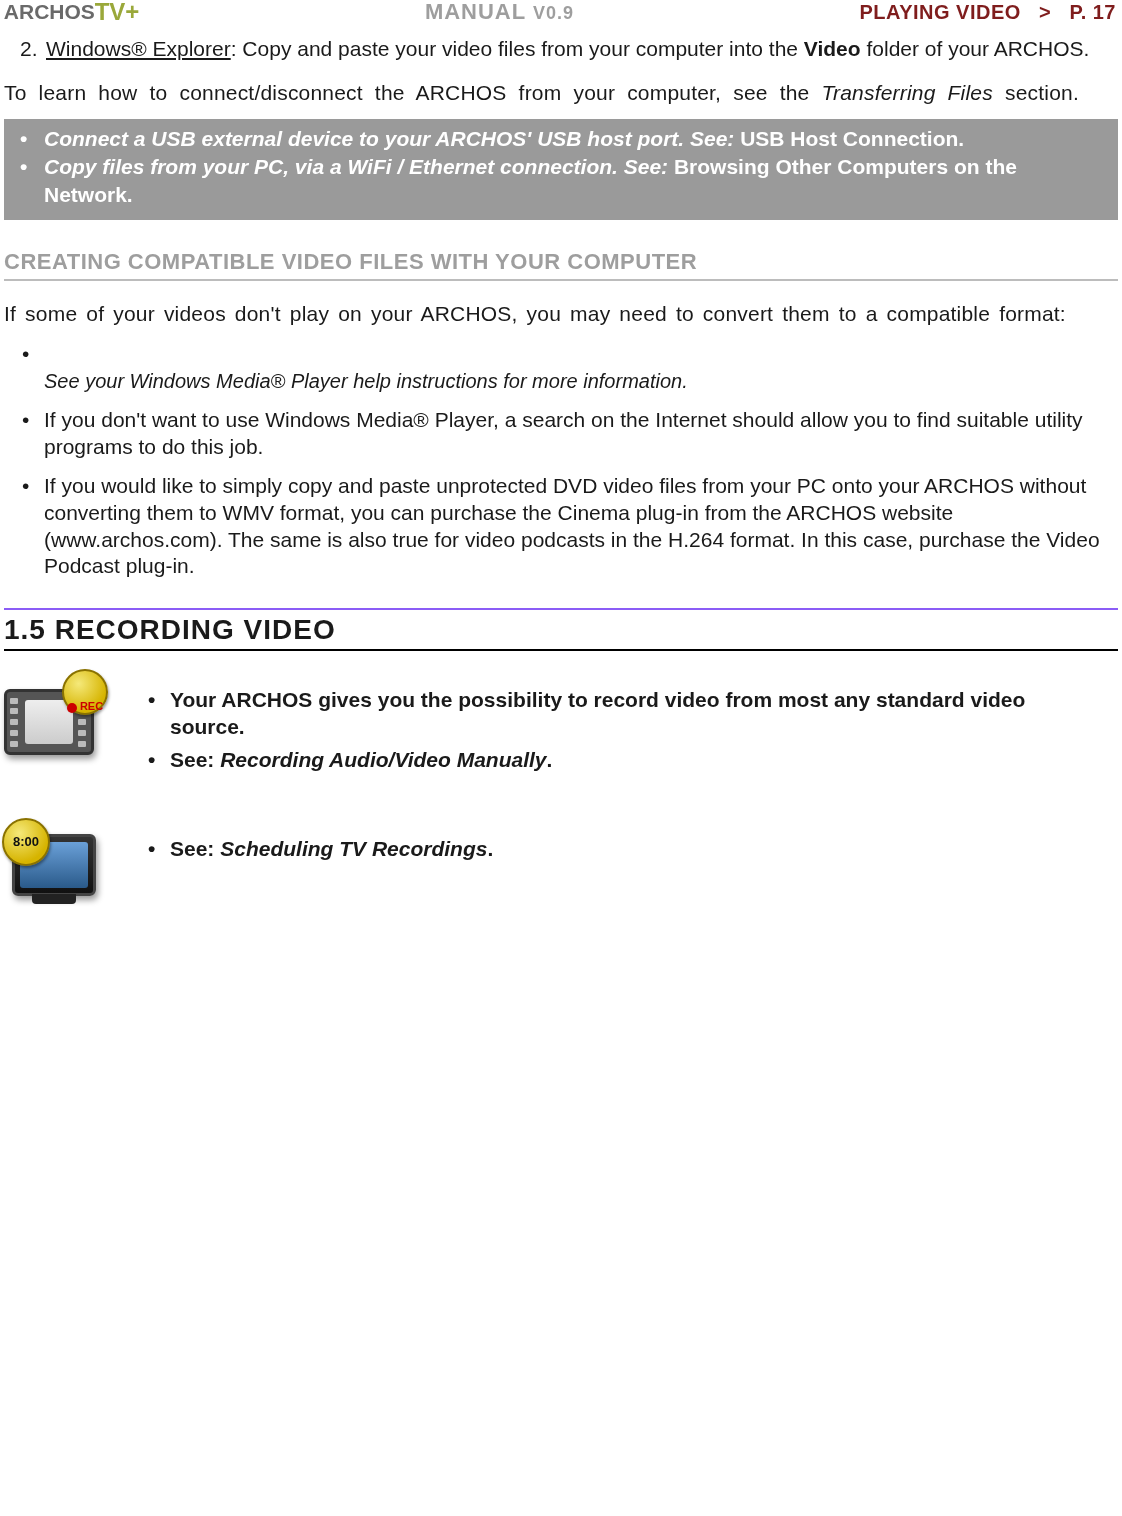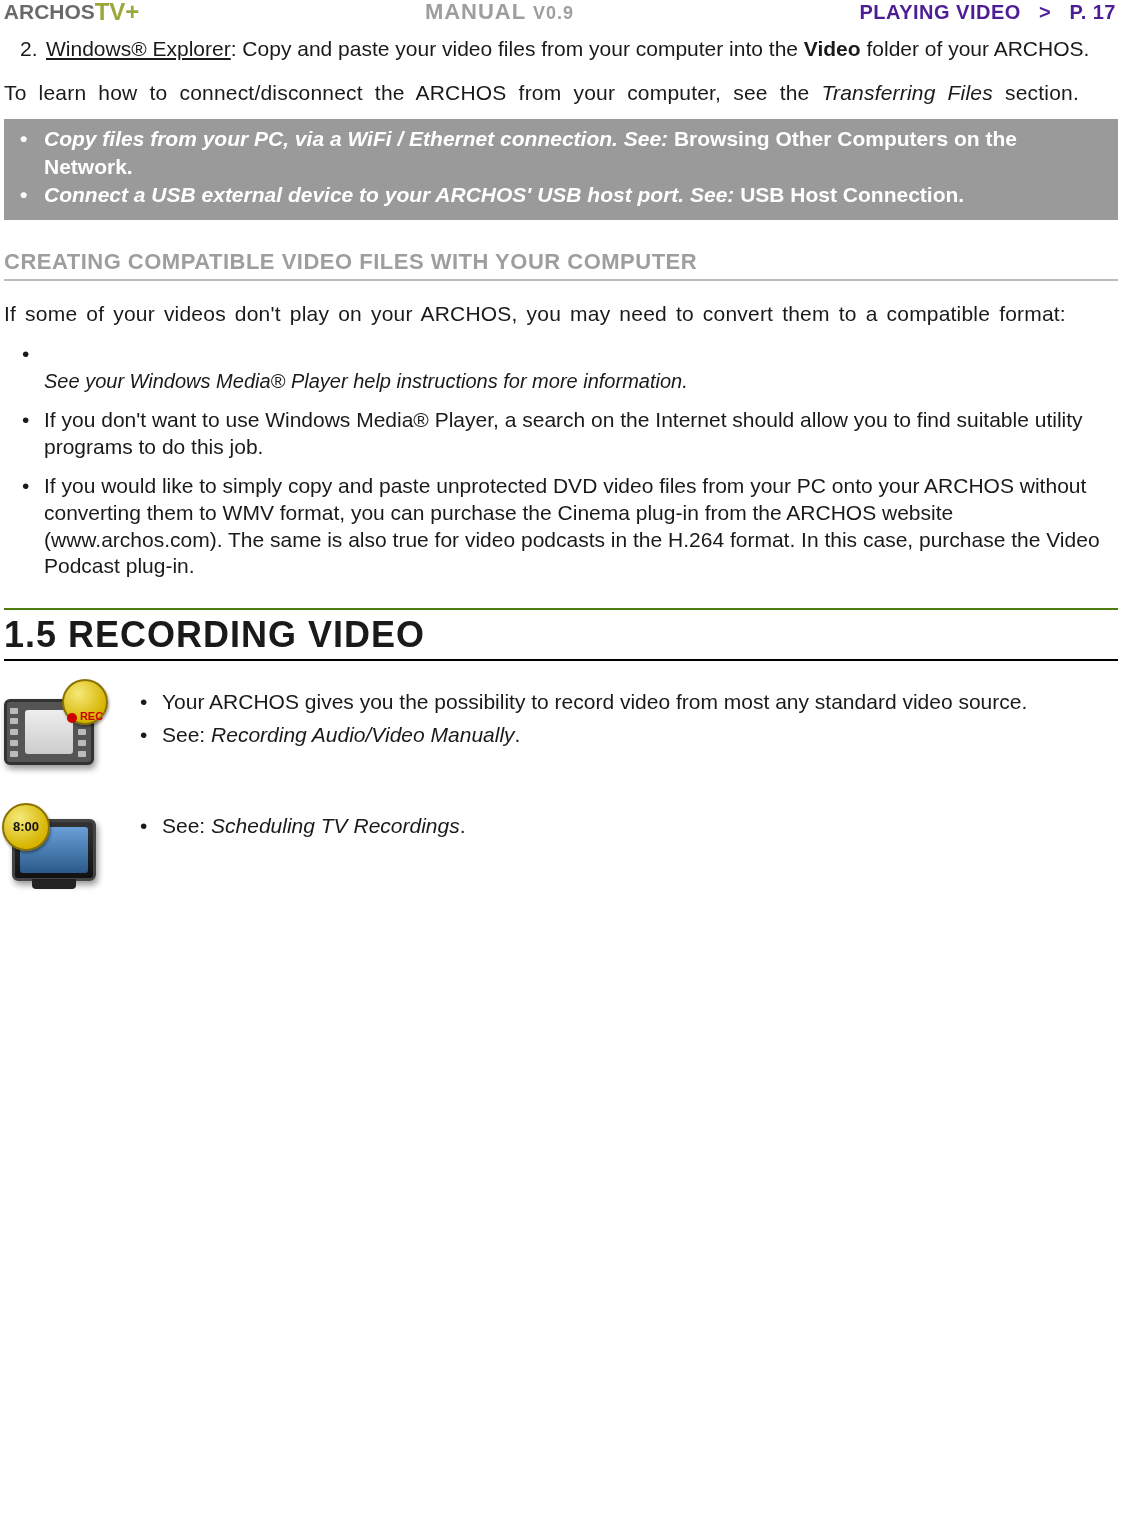--- a/index.html
+++ b/index.html
@@ -38,21 +38,21 @@
     text-align: center;
     font-family: Arial, sans-serif;
     font-weight: 900;
     color: #9e9e9e;
     font-size: 22px;
     letter-spacing: 1px;
   }
   .header-right {
     font-family: Arial, sans-serif;
     font-weight: 900;
-    color: #4c1d95;
+    color: #7f1d1d;
     font-size: 20px;
     letter-spacing: 0.5px;
   }
   .content {
     padding: 8px 4px 0 4px;
   }
   .num-item {
     display: flex;
     padding-left: 16px;
     margin-bottom: 18px;
@@ -117,25 +117,25 @@
     margin-bottom: 12px;
     line-height: 1.28;
   }
   .bullets li::before {
     content: "•";
     position: absolute;
     left: 18px;
     top: 0;
   }
   .section-major {
-    border-top: 2px solid #4d7c0f;
+    border-top: 2px solid #8b5cf6;
     border-bottom: 2px solid #000;
     font-family: "Arial Black", Arial, sans-serif;
     font-weight: 900;
-    font-size: 36px;
+    font-size: 28px;
     padding: 2px 0;
     margin: 6px 0 20px 0;
     letter-spacing: 1px;
     text-transform: uppercase;
     font-stretch: expanded;
   }
   .icon-row {
     display: flex;
     align-items: flex-start;
     margin-bottom: 24px;
@@ -188,21 +188,21 @@
   .tv-stand { position:absolute; left:28px; bottom:6px; width:44px; height:10px; background:#222; border-radius:0 0 4px 4px;}
   .time-badge {
     position:absolute; left:-2px; top:-2px;
     width:48px; height:48px;
     background: radial-gradient(circle at 35% 30%, #f5e97a, #d6b400 70%);
     border-radius:50%; border:2px solid #8a7200;
     display:flex; align-items:center; justify-content:center;
     font-size:13px; font-weight:900; color:#111; font-family:Arial;
     box-shadow:1px 2px 3px rgba(0,0,0,0.4);
   }
-  .icon-row .bullets { margin: 8px; flex:1; }
+  .icon-row .bullets { margin: 16px; flex:1;font-weight:bold; }
   .icon-row .bullets li { padding-left: 30px; margin-bottom:6px;}
   .icon-row .bullets li::before { left: 8px; }
 </style>
 </head>
 <body>
 
 <div class="header">
   <span class="logo">ARCHOS</span>
   <span class="logo-plus">TV+</span>
   <div class="header-center">
@@ -225,24 +225,24 @@
     </div>
   </div>
 
   <p class="para loose">
     <span>To learn how to connect/disconnect the ARCHOS from your computer, see the </span><span class="italic">Transferring Files</span><span> section.</span>
   </p>
 
   <div class="graybox">
     <ul>
       <li>
-        <span>Copy files from your PC, via a WiFi / Ethernet connection. See: </span><span class="nonitalic">Browsing Other Computers on the Network</span><span class="nonitalic">.</span>
+        <span>Connect a USB external device to your ARCHOS' USB host port. See: </span><span class="nonitalic">USB Host Connection</span><span class="nonitalic">.</span>
       </li>
       <li>
-        <span>Connect a USB external device to your ARCHOS' USB host port. See: </span><span class="nonitalic">USB Host Connection</span><span class="nonitalic">.</span>
+        <span>Copy files from your PC, via a WiFi / Ethernet connection. See: </span><span class="nonitalic">Browsing Other Computers on the Network</span><span class="nonitalic">.</span>
       </li>
     </ul>
   </div>
 
   <div class="section-sub">CREATING COMPATIBLE VIDEO FILES WITH YOUR COMPUTER</div>
 
   <p class="para">If some of your videos don't play on your ARCHOS, you may need to convert them to a compatible format:</p>
 
   <ul class="bullets">
     <li>

